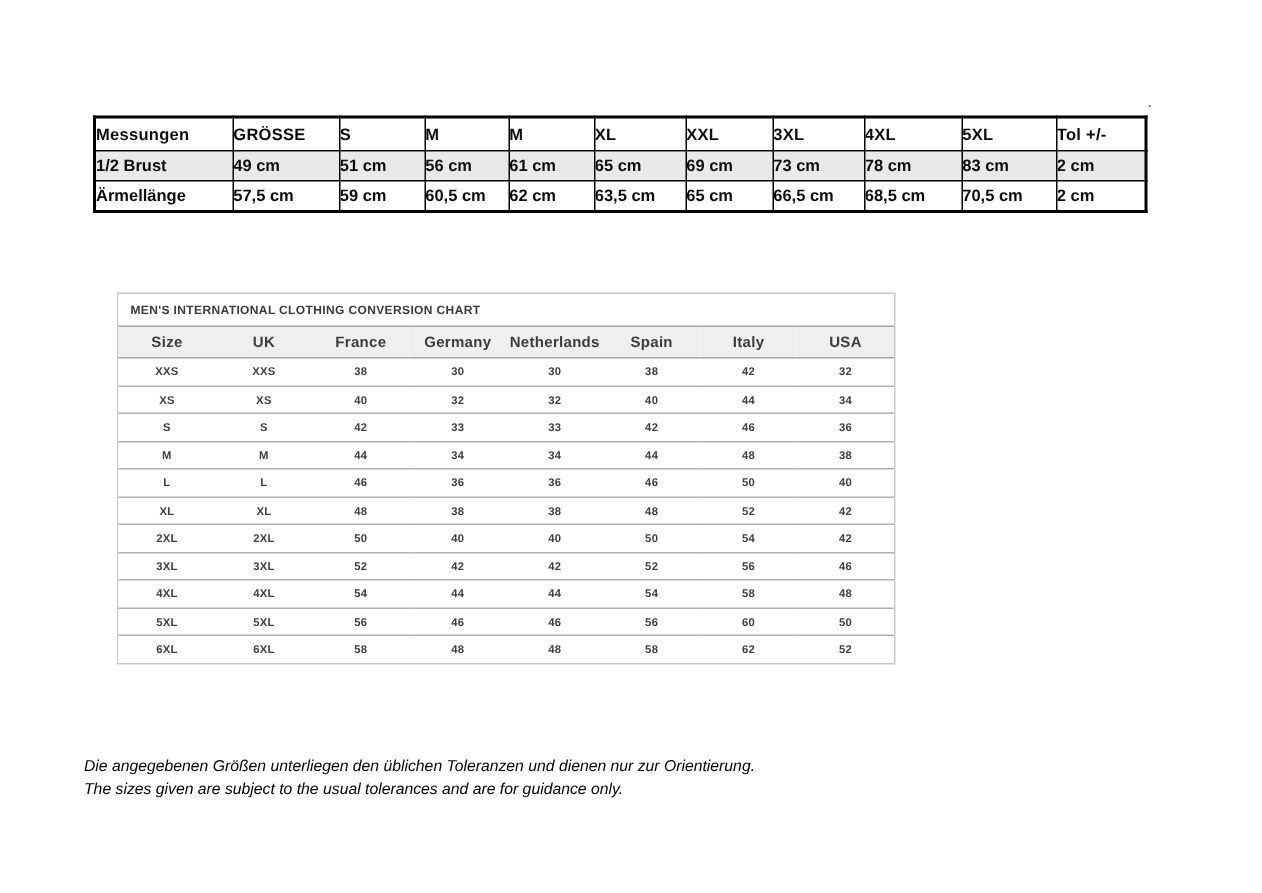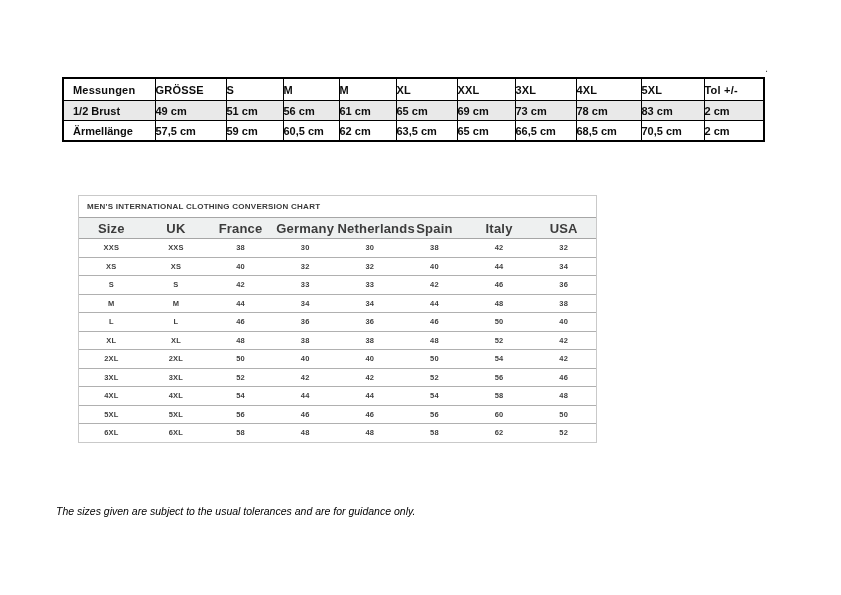--- a/index.html
+++ b/index.html
@@ -44,21 +44,20 @@
   }
   .size-table tbody td {
     height: 19px;
     font-weight: 700;
     background: #ffffff;
   }
   .size-table tbody tr:nth-child(odd) td { background: #e9e9e9; }
   .size-table th:first-child,
   .size-table td:first-child {
     text-align: left;
-    padding-left: 9px;
   }
   .col-m1 { width: 92px; }
   .col-m2 { width: 71px; }
   .col-m3 { width: 57px; }
   .col-m4 { width: 56px; }
   .col-m5 { width: 57px; }
   .col-m6 { width: 61px; }
   .col-m7 { width: 58px; }
   .col-m8 { width: 61px; }
   .col-m9 { width: 65px; }
@@ -89,21 +88,21 @@
   .conv-table {
     width: 100%;
     border-collapse: collapse;
     table-layout: fixed;
   }
   .conv-table th {
     height: 20px;
     background: #eef0f0;
     border-top: 1px solid #a6a6a6;
     border-bottom: 1px solid #a6a6a6;
-    font-size: 13px;
+    font-size: 10px;
     font-weight: 700;
     color: #3c3c3c;
     text-align: center;
     vertical-align: middle;
     letter-spacing: 0.2px;
     padding: 0;
   }
   .conv-table td {
     height: 17.5px;
     font-size: 7.5px;
@@ -327,18 +326,19 @@
             <td>48</td>
             <td>58</td>
             <td>62</td>
             <td>52</td>
           </tr>
         </tbody>
     </table>
   </div>
 
   <div class="footnote">
+    <div>Die angegebenen Größen unterliegen den üblichen Toleranzen und dienen nur zur Orientierung.</div>
     <div>The sizes given are subject to the usual tolerances and are for guidance only.</div>
   </div>
 
   <div class="stray-dot">.</div>
 
 </div>
 
 </body></html>

